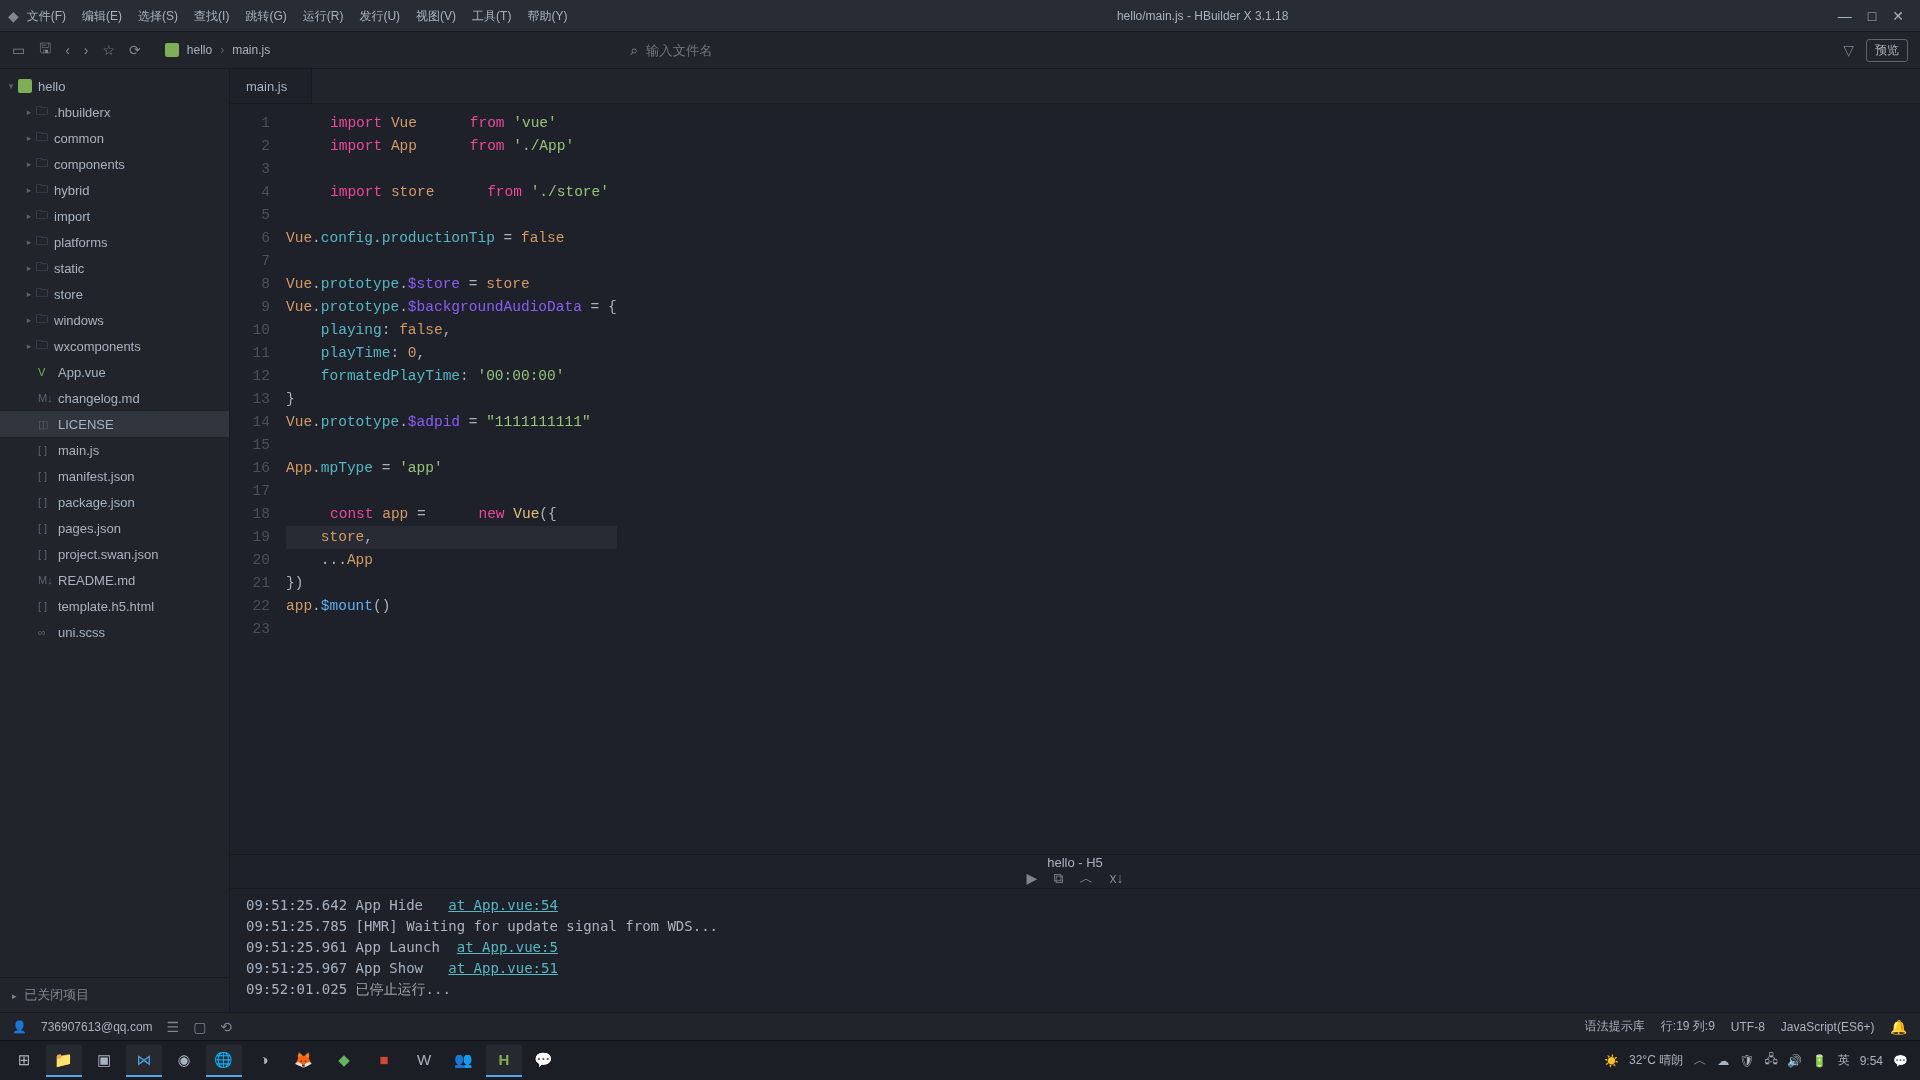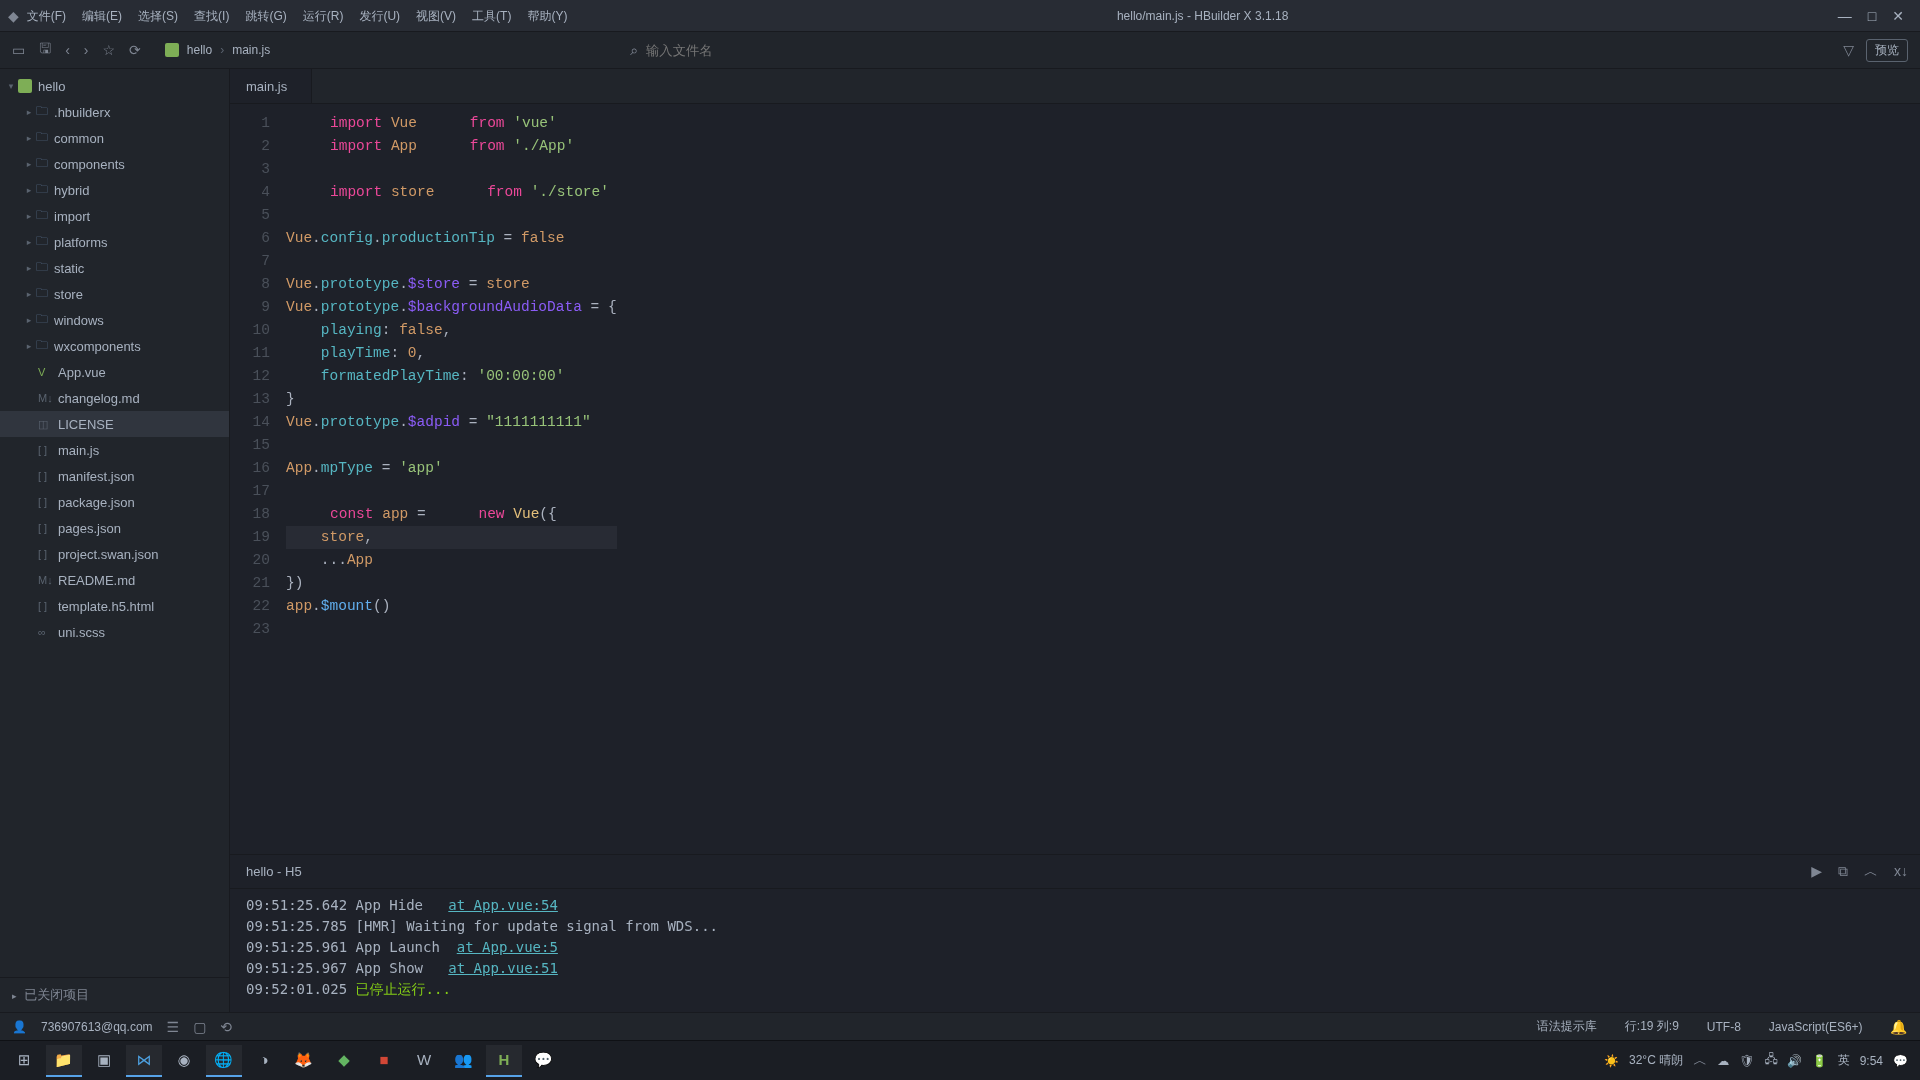--- a/index.html
+++ b/index.html
@@ -41,29 +41,29 @@
 .kw { color:#ec4899;margin-left:44px; }
 .var { color:#d19a66; }
 .str { color:#98c379; }
 .prop { color:#56b6c2; }
 .fn { color:#61afef; }
 .val { color:#d19a66; }
 .op { color:#abb2bf; }
 .cls { color:#e5c07b; }
 .id { color:#8b5cf6; }
 .console-wrap { background:#1e2129; border-top:1px solid #181a1f; display:flex; flex-direction:column; }
-.console-tabs { height:34px; display:flex; align-items:center; padding:0 12px; justify-content:space-between; border-bottom:1px solid #181a1f; }
+.console-tabs { height:34px; display:flex; align-items:center; padding:0 12px; justify-content:space-between; border-bottom:1px solid #181a1f;flex-direction:column; }
 .console-tab { font-size:13px; padding:0 4px; }
 .console-actions { display:flex; gap:16px; }
 .console-text { padding:6px 16px 12px; font-family:Consolas,monospace; font-size:14px; line-height:21px; white-space:pre; }
 .console-text .link { color:#56b6c2; text-decoration:underline; cursor:pointer; }
-.console-text .stopped { color:#84cc16; }
+.console-text .stopped { color:#a3a3a3; }
 .statusbar { height:28px; background:#21252b; display:flex; align-items:center; padding:0 12px; border-top:1px solid #181a1f; font-size:12px; }
 .sb-left { display:flex; align-items:center; gap:14px; }
-.sb-right { display:flex; align-items:center; gap:28px; margin-left:auto; }
+.sb-right { display:flex; align-items:center; gap:16px; margin-left:auto; }
 .user-icon { color:#7f8693; }
 .taskbar { height:40px; background:#1b1e24; display:flex; align-items:center; border-top:1px solid #0f1115; }
 .tb-apps { display:flex; align-items:center; gap:4px; padding-left:6px; }
 .tb-app { width:36px; height:32px; display:flex; align-items:center; justify-content:center; cursor:pointer; border-bottom:2px solid transparent; font-size:15px; }
 .tb-app.active { border-bottom:2px solid #57a3e8; background:rgba(255,255,255,0.05); }
 .tray { margin-left:auto; display:flex; align-items:center; gap:10px; padding-right:12px; font-size:12px; }
 </style>
 </head>
 <body>
 

